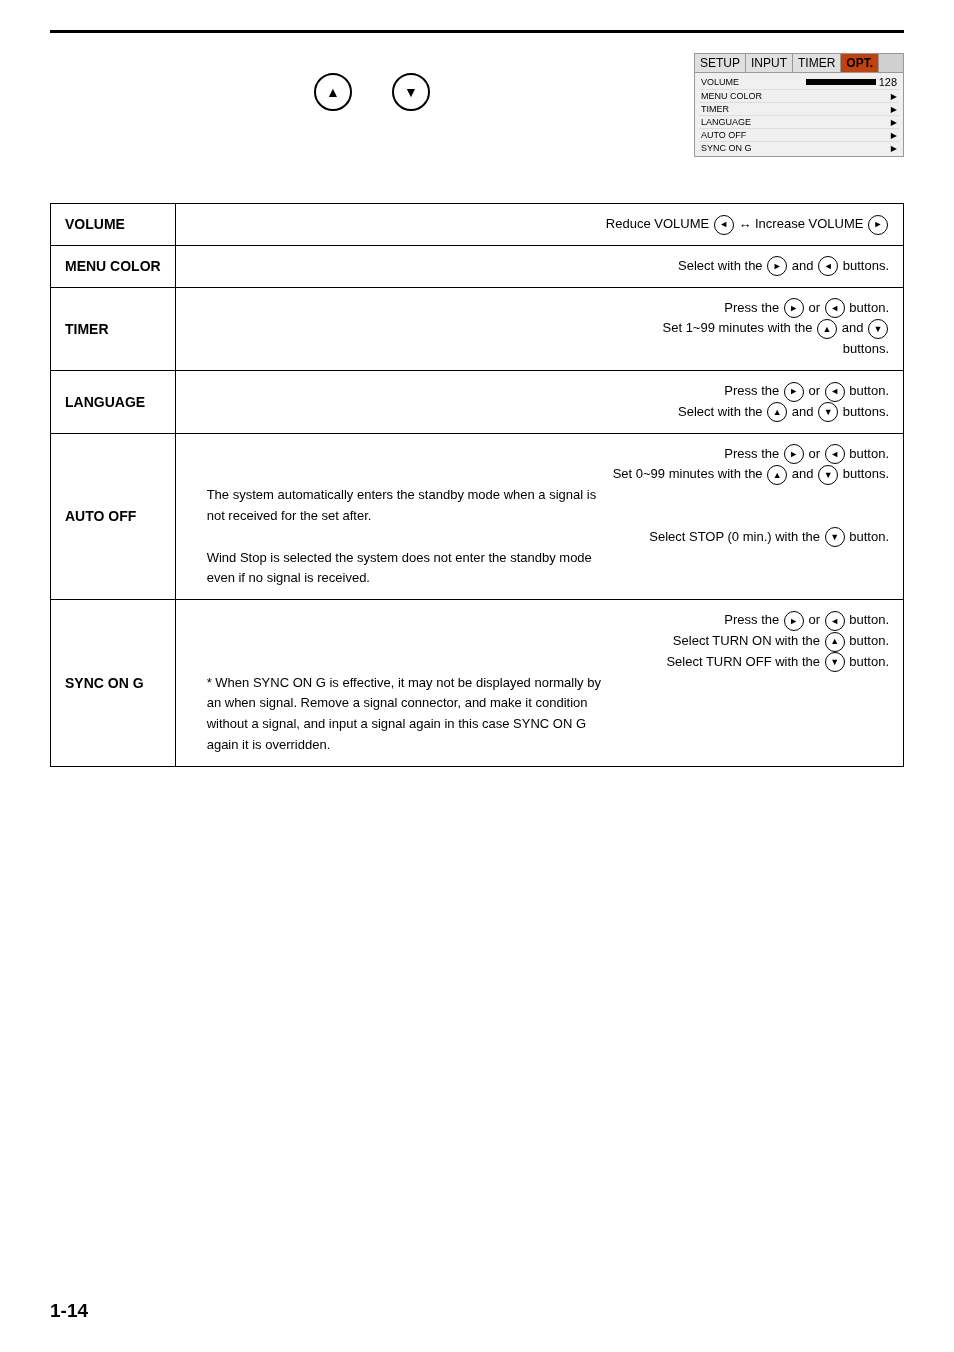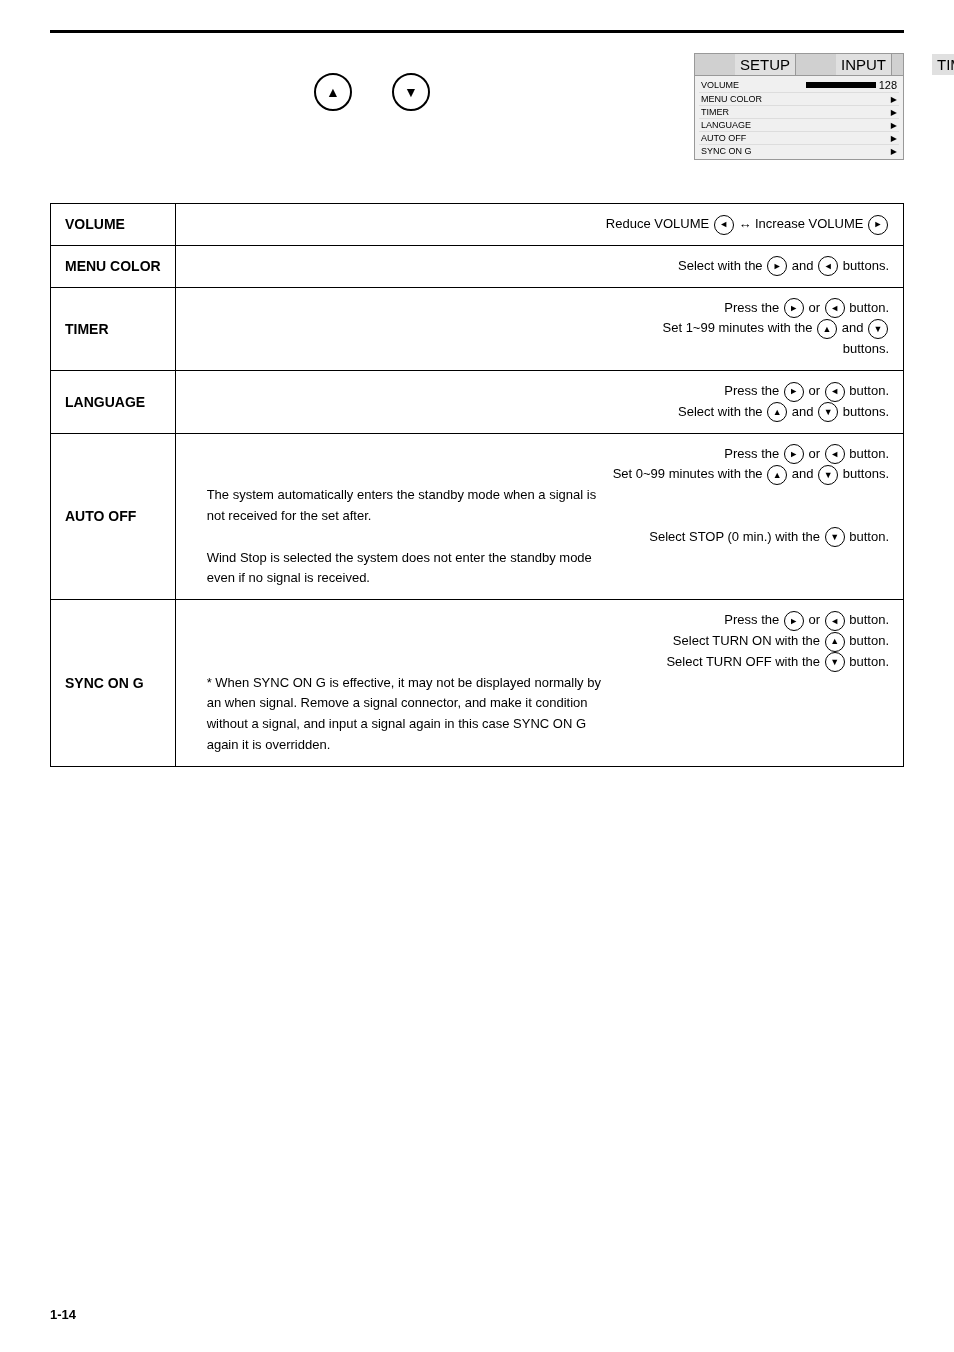--- a/index.html
+++ b/index.html
@@ -82,22 +82,21 @@
       display: flex;
       background: #d0d0d0;
       border-bottom: 1px solid #999;
       font-size: 9px;
     }
 
     .osd-tab {
       padding: 2px 5px;
       border-right: 1px solid #999;
       background: #e0e0e0;
-      font-size: 15px;
-      margin-left: 40px;
+      font-size: 12px;
     }
 
     .osd-tab.active {
       background: #c2410c;
       font-weight: bold;
     }
 
     .osd-body {
       padding: 2px 4px;
     }
@@ -186,21 +185,21 @@
       vertical-align: middle;
       margin: 0 1px;
       background: #fff;
       font-weight: bold;
     }
 
     .page-num {
       position: absolute;
       bottom: 30px;
       left: 50px;
-      font-size: 13px;
+      font-size: 19px;
       font-weight: bold;
     }
   </style>
 </head>
 <body>
 
 <div class="page-container">
   <hr class="top-rule">
 
   <div class="header-area">

